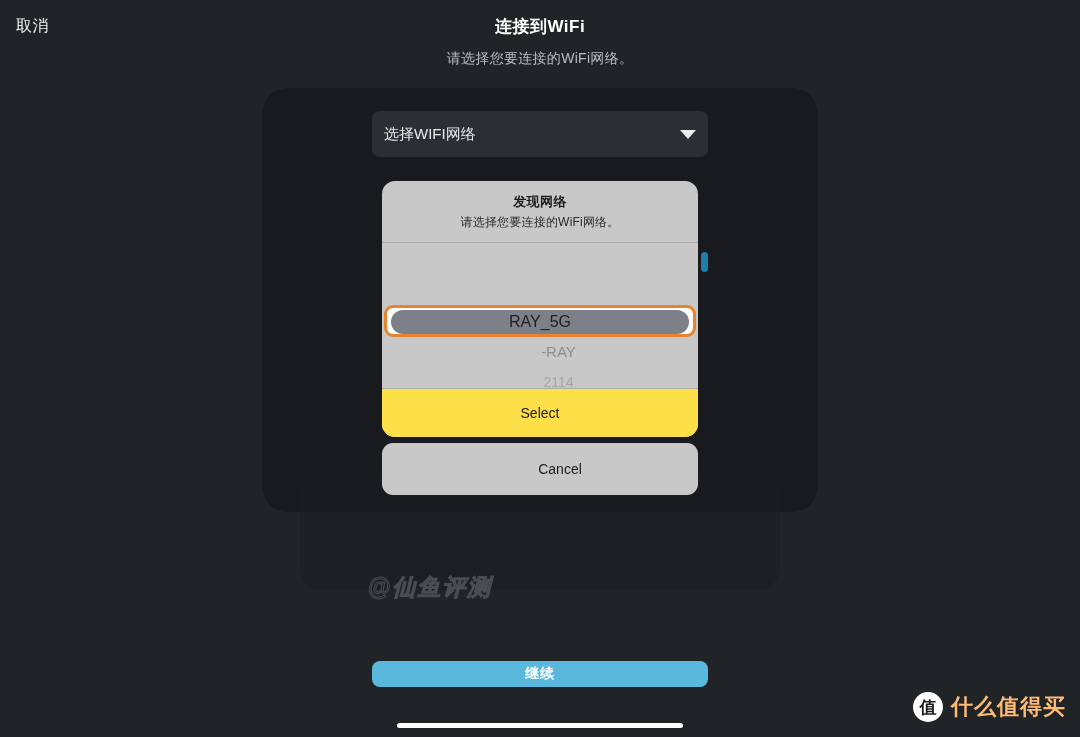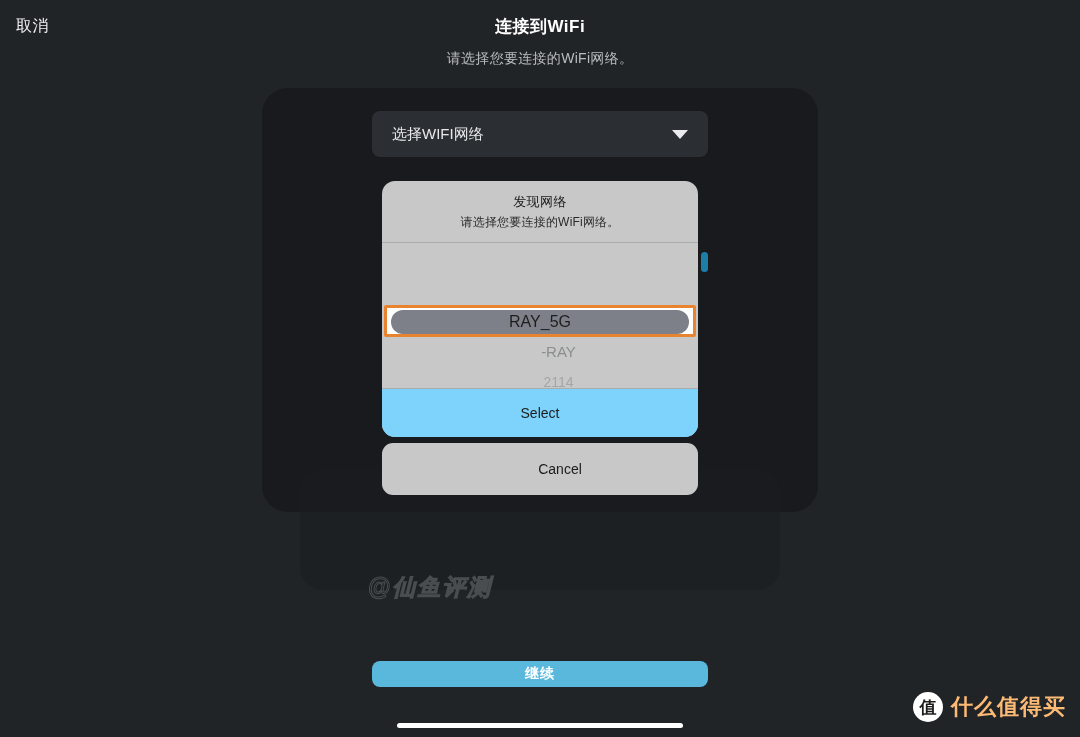--- a/index.html
+++ b/index.html
@@ -76,21 +76,21 @@
   .wifi-select {
     position: absolute;
     left: 372px;
     top: 111px;
     width: 336px;
     height: 46px;
     background: #2b2f33;
     border-radius: 8px;
     display: flex;
     align-items: center;
-    padding: 0 20px;
+    padding: 0 12px;
   }
   .wifi-select-label {
     font-size: 15px;
     color: #e6e8ea;
     flex: 1;
   }
   .chevron-down {
     width: 0;
     height: 0;
     border-left: 8px solid transparent;
@@ -120,21 +120,21 @@
     overflow: hidden;
   }
 
   .dialog-header {
     padding: 12px 10px 11px 10px;
     text-align: center;
     border-bottom: 1px solid #aaabab;
   }
   .dialog-title {
     font-size: 13px;
-    font-weight: normal;
+    font-weight: bold;
     color: #1c1c1c;
     letter-spacing: 0.4px;
   }
   .dialog-subtitle {
     font-size: 12px;
     color: #2a2a2a;
     margin-top: 3px;
     letter-spacing: 0.2px;
   }
 
@@ -159,21 +159,21 @@
     font-size: 16px;
     color: #3d3d3d;
     padding-left: 37px;
   }
   .picker-item.selected {
     position: relative;
     height: 32px;
     line-height: 32px;
     margin: 0 2px;
     border: 3px solid #e8832f;
-    border-radius: 2px;
+    border-radius: 9px;
     padding: 0;
     background: #ffffff;
   }
   .picker-item.selected .pill {
     display: block;
     margin: 2px 4px;
     height: 24px;
     line-height: 24px;
     border-radius: 12px;
     background: #7d8088;
@@ -184,21 +184,21 @@
   .picker-item.fade1 { color: #8b8e8e; font-size: 15px; }
   .picker-item.fade2 { color: #a4a6a6; font-size: 14px; }
 
   
   .dialog-select-btn {
     height: 48px;
     line-height: 48px;
     text-align: center;
     font-size: 14px;
     color: #1c1c1c;
-    background: #7dd3fc;
+    background: #fde047;
   }
 
   
   .dialog-cancel-btn {
     position: absolute;
     left: 382px;
     top: 443px;
     width: 316px;
     height: 52px;
     line-height: 52px;

